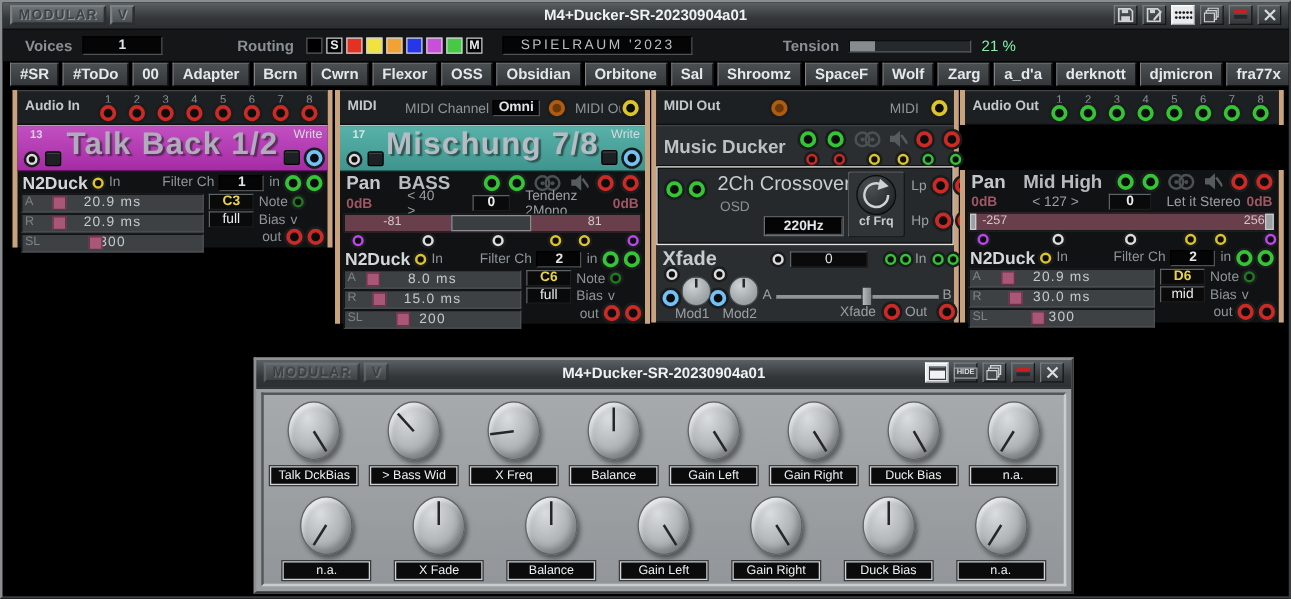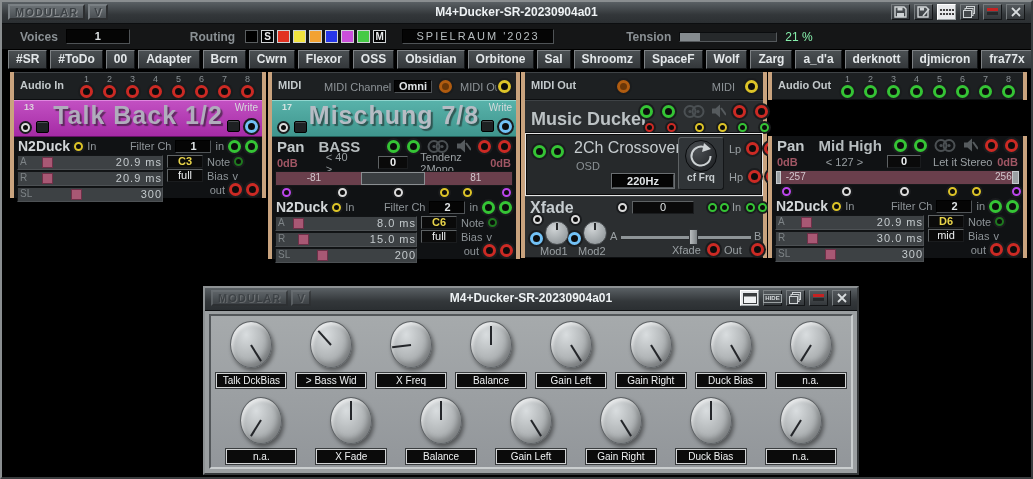--- a/index.html
+++ b/index.html
@@ -87,21 +87,21 @@
   .nd-head{display:flex;align-items:center;gap:4px;padding:1px 4px 0 4px;height:16px;}
   .nd-title{font-size:14px;font-weight:bold;color:#d2d6d8;letter-spacing:0;}
   .nd-lbl{font-size:11px;color:#8e9498;}
   .nd-fc{margin-left:auto;}
   .chbox{width:36px;height:13px;line-height:11px;font-weight:bold;}
   .nd-body{display:flex;padding:1px 3px 0 3px;}
   .nd-left{flex:1;display:flex;flex-direction:column;gap:1px;}
   .nd-slider{height:13px;background:#3d4144;border:1px solid;border-color:#121416 #4d5154 #4d5154 #121416;position:relative;}
   .nd-sl-label{position:absolute;left:2px;top:0;font-size:10px;color:#7d8386;}
   .nd-handle{position:absolute;top:1px;width:9px;height:9px;background:#a85874;border:1px solid #6e3048;}
-  .nd-sl-value{display:block;text-align:right;font-size:11px;color:#c4cacd;line-height:12px;letter-spacing:1px;}
+  .nd-sl-value{display:block;text-align:center;font-size:11px;color:#c4cacd;line-height:12px;letter-spacing:1px;}
   .nd-right{width:92px;display:flex;flex-direction:column;gap:1px;padding-left:4px;}
   .nd-rrow{display:flex;align-items:center;gap:4px;height:13px;}
   .vbox.raised{border-color:#5e6264 #1a1c1e #1a1c1e #5e6264;background:#0a0a0a;}
   .notebox{width:36px;height:13px;line-height:11px;color:#e8d44a;font-weight:bold;}
   .biasbox{width:36px;height:13px;line-height:11px;color:#eceeef;}
   .nd-out{margin-left:auto;display:flex;align-items:center;gap:4px;}
 
   
   .pan{height:61px;}
   .pan-head{height:18px;display:flex;align-items:center;padding:0 5px;}
@@ -124,21 +124,21 @@
   .pan-cap{position:absolute;right:0;width:5px;top:0;bottom:0;background:#9aa0a3;border:1px solid #c6cacd;display:none;}
   .pan.mh .pan-cap{display:block;}
   .pan-minis{position:relative;height:12px;margin:1px 2px 0 2px;}
   .pan-minis .jack{position:absolute;top:1px;}
 
   
   .link-icon svg,.mute-icon svg{display:block;}
 
   
   .ducker{height:33px;}
-  .ducker-title{position:absolute;left:6px;top:8px;font-size:18px;font-weight:bold;color:#bcc2c4;}
+  .ducker-title{position:absolute;left:6px;top:8px;font-size:15px;font-weight:bold;color:#bcc2c4;}
   .ducker .abs{position:absolute;}
   .xover{height:61px;background:#26292b;border:1px solid #e6e6e6;box-shadow:inset 0 0 0 1px #0a0a0a;position:relative;}
   .xo-title{position:absolute;left:48px;top:5px;font-size:16px;color:#c6cccf;}
   .xo-sub{position:absolute;left:50px;top:26px;font-size:11px;color:#8a9094;}
   .xo-freq{position:absolute;left:86px;top:40px;width:62px;height:14px;line-height:12px;font-weight:bold;color:#e2e6e8;box-shadow:0 0 0 1px #6a6e71;}
   .xo-kpanel{position:absolute;left:152px;top:3px;width:46px;height:53px;background:#303437;border:1px solid;
     border-color:#5e6264 #141618 #141618 #5e6264;border-radius:3px;text-align:center;box-sizing:border-box;}
   .xo-knob{width:32px;height:32px;margin:2px auto 0;border-radius:50%;background:radial-gradient(circle at 35% 30%,#4c5054,#24272a 75%);border:1px solid #0a0c0e;box-sizing:border-box;}
   .xo-klabel{font-size:10px;font-weight:bold;color:#c6cccf;}
   .xo-row{position:absolute;display:flex;align-items:center;gap:5px;}

